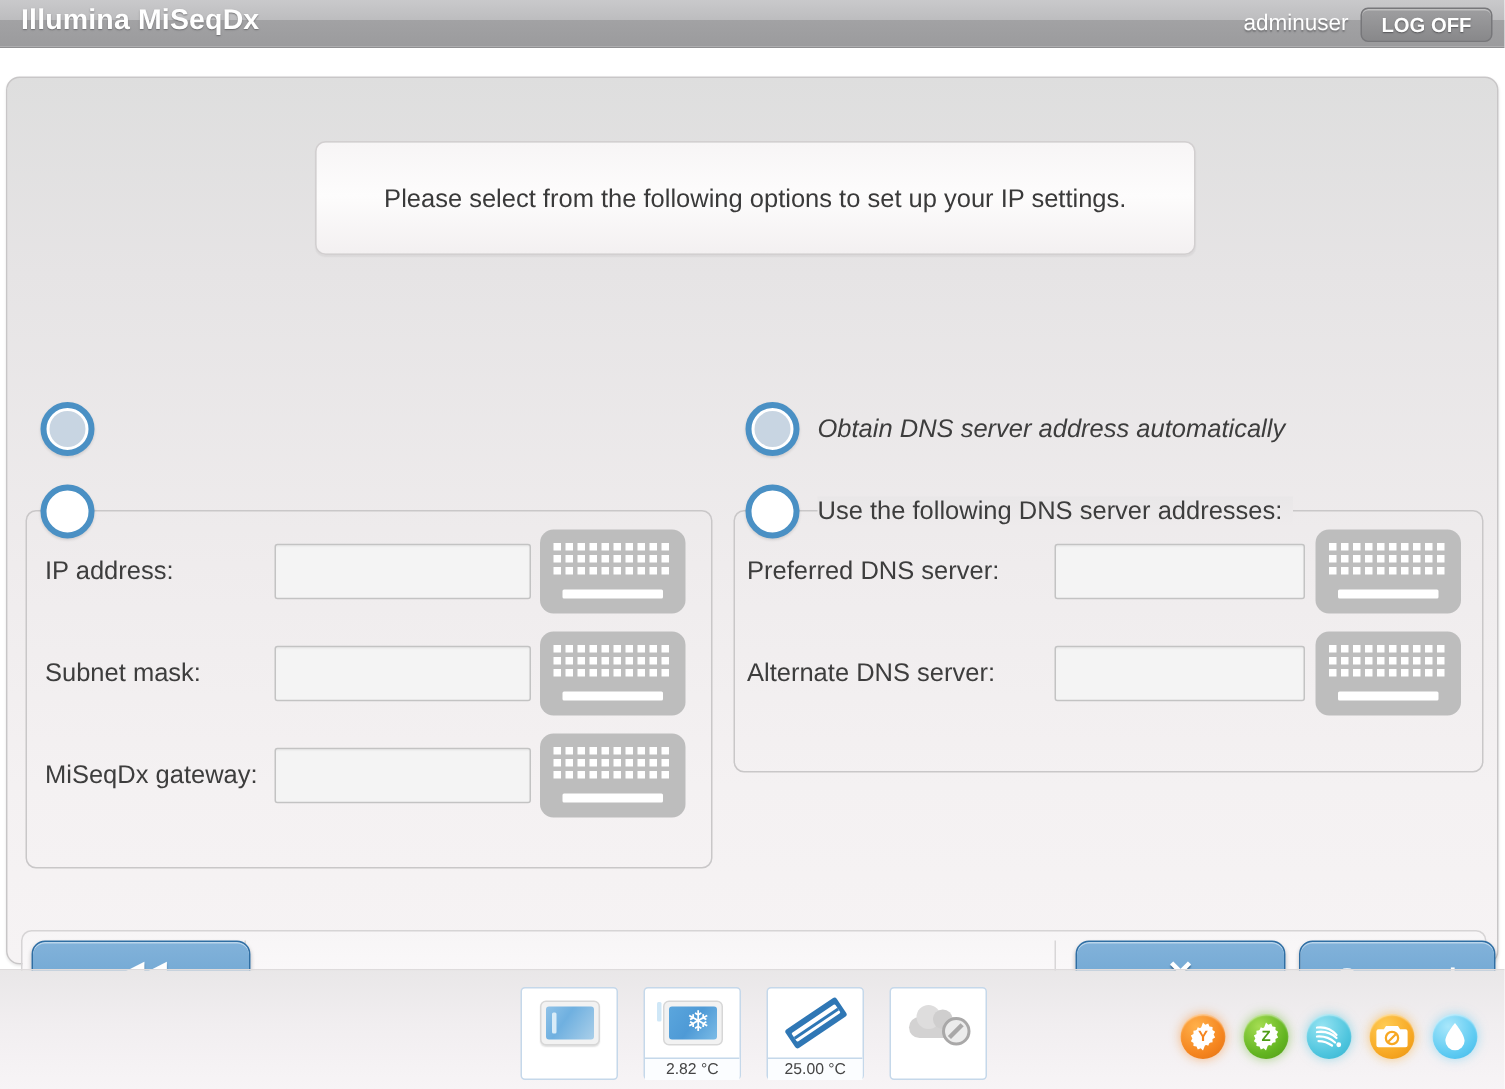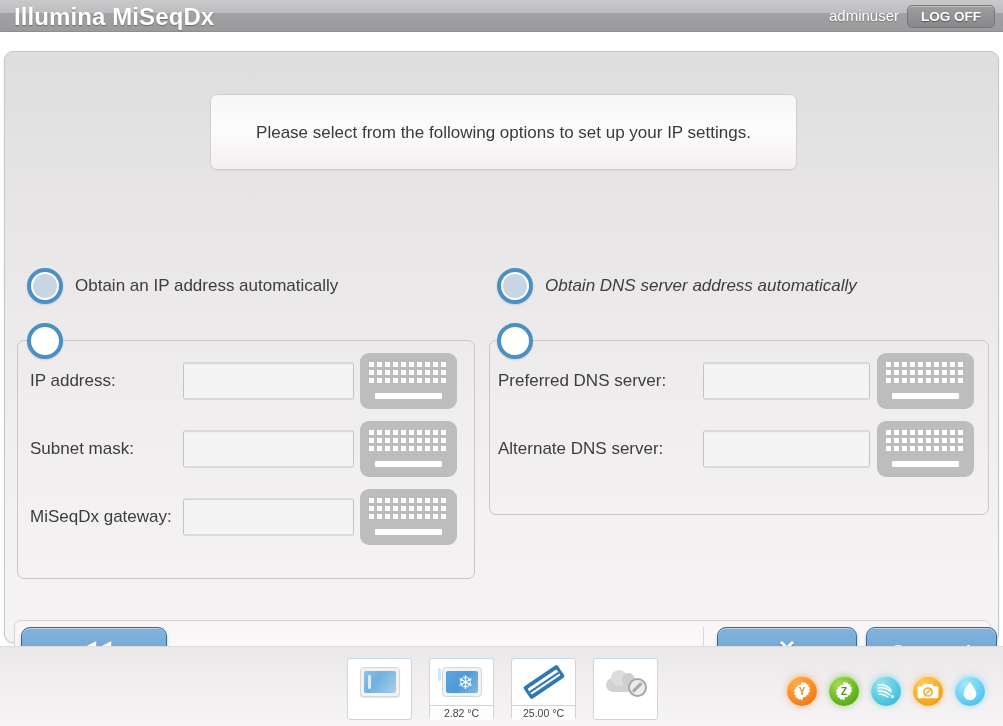--- a/index.html
+++ b/index.html
@@ -11,21 +11,21 @@
   }
 
   
   .topbar {
     position: absolute; left: 0; top: 0; width: 1003px; height: 32px;
     background: linear-gradient(to bottom, #c9c9cb 0%, #bdbdbf 42%, #a2a2a4 43%, #9b9b9d 100%);
     border-bottom: 1px solid #8e8e90;
   }
   .app-title {
     position: absolute; left: 14px; top: 3px;
-    font-size: 24px; font-weight: bold; color: #ffffff;
+    font-size: 19px; font-weight: bold; color: #ffffff;
     text-shadow: 0 1px 1px rgba(90,90,92,.75);
     letter-spacing: .1px;
   }
   .user-name {
     position: absolute; right: 104px; top: 7px;
     font-size: 15px; color: #ffffff;
     text-shadow: 0 1px 1px rgba(100,100,102,.7);
   }
   .logoff-btn {
     position: absolute; right: 8px; top: 5px;
@@ -576,28 +576,28 @@
               <i class="kbd-key"></i>
               <i class="kbd-key"></i>
             </div>
         </div>
         <div class="kbd-space"></div>
       </div>
     </div>
   </fieldset>
 
   <div class="radio checked" id="radio-dhcp"></div>
-  <span class="radio-label" id="label-dhcp">Obtain an IP address automatically</span>
 
   <div class="radio" id="radio-static"></div>
 
   <div class="radio checked" id="radio-dns-auto"></div>
   <span class="radio-label" id="label-dns-auto">Obtain DNS server address automatically</span>
 
   <div class="radio" id="radio-dns-static"></div>
+  <span class="radio-label" id="label-dns-static">Use the following DNS server addresses:</span>
 
   <div class="btnbar">
     <div class="bar-divider" id="div-left"></div>
     <div class="bar-divider" id="div-right"></div>
 
     <div class="big-btn" id="btn-back">
       <div class="btn-icon">
         <span class="arrow-pair">◀◀</span>
       </div>
       <div class="btn-caption">Back</div>

